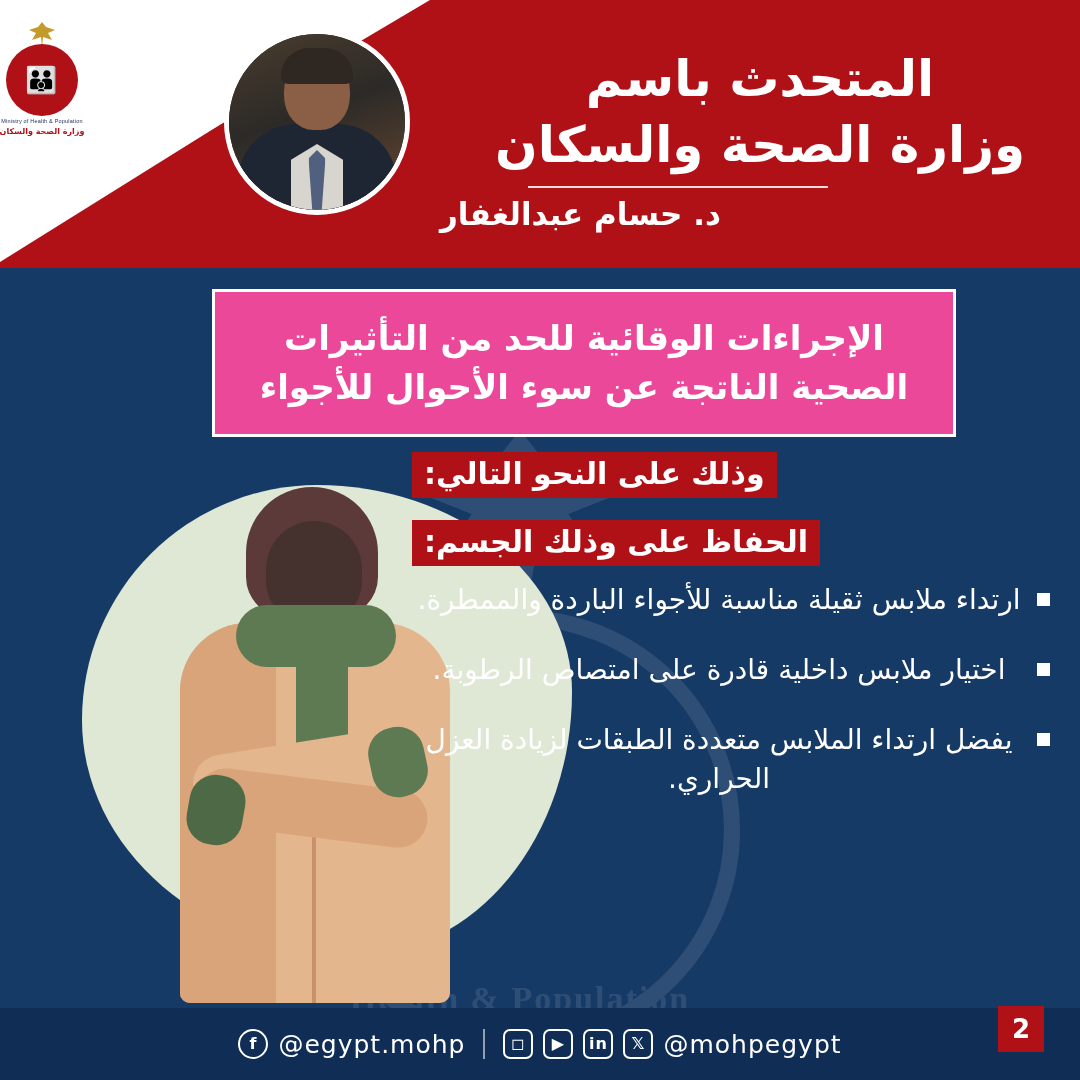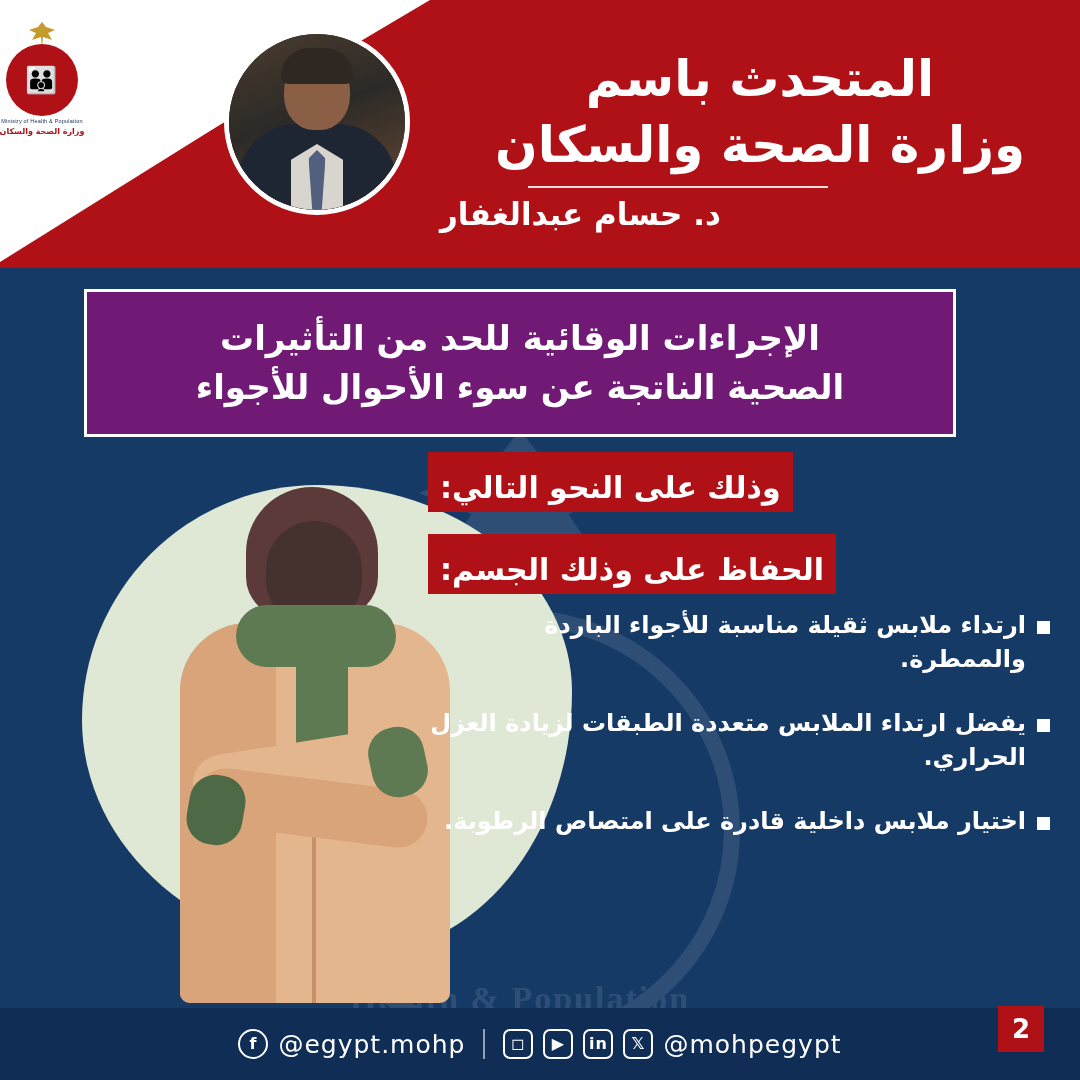--- a/index.html
+++ b/index.html
@@ -154,22 +154,22 @@
     position: absolute; left: 0; width: 520px; text-align: center;
     color: #ffffff; font-weight: bold; letter-spacing: 2px;
   }
   .wm-text.en { top: 560px; font-size: 34px; font-family: "Liberation Serif", serif; }
   .wm-text.ar { top: 640px; font-size: 40px; }
 
   
   .title-box {
     position: absolute;
     top: 289px; right: 124px;
-    width: 872px; height: 148px;
-    background: #701a75;
+    width: 744px; height: 148px;
+    background: #ec4899;
     border: 3px solid #ffffff;
     display: flex; align-items: center; justify-content: center;
     text-align: center;
   }
   .title-box span {
     color: #ffffff; font-weight: bold; font-size: 34px; line-height: 1.45;
     direction: rtl; padding: 0 14px;
   }
 
   
@@ -179,35 +179,34 @@
     width: 640px;
     direction: rtl;
     color: #ffffff;
   }
   .tag {
     display: inline-block;
     background: #b01117;
     color: #ffffff;
     font-weight: bold;
     font-size: 30px;
-    padding: 19px 12px 8px;
+    padding: 5px 12px 8px;
     line-height: 1.1;
-    margin-left: 16px;
   }
   .tag-row { text-align: left; }
   .tag-row.right { text-align: left; }
   .spacer-22 { height: 22px; }
 
   ul.bullets { list-style: none; margin-top: 14px; }
   ul.bullets li {
     position: relative;
-    font-size: 24px;
-    font-weight: bold;
+    font-size: 28px;
+    font-weight: normal;
     line-height: 1.42;
-    text-align: right;
+    text-align: center;
     margin-bottom: 30px;
     padding-right: 26px;
     direction: rtl;
   }
   ul.bullets li .sq {
     position: absolute;
     right: 2px; top: 13px;
     width: 13px; height: 13px;
     background: #ffffff;
   }
@@ -406,25 +405,25 @@
     <span class="tag">الحفاظ على وذلك الجسم:</span>
   </div>
 
   <ul class="bullets">
     <li>
       <span class="sq"></span>
       <span>ارتداء ملابس ثقيلة مناسبة للأجواء الباردة والممطرة.</span>
     </li>
     <li>
       <span class="sq"></span>
-      <span>يفضل ارتداء الملابس متعددة الطبقات لزيادة العزل الحراري.</span>
+      <span>اختيار ملابس داخلية قادرة على امتصاص الرطوبة.</span>
     </li>
     <li>
       <span class="sq"></span>
-      <span>اختيار ملابس داخلية قادرة على امتصاص الرطوبة.</span>
+      <span>يفضل ارتداء الملابس متعددة الطبقات لزيادة العزل الحراري.</span>
     </li>
   </ul>
 </div>
 
 <div class="footer">
   <div class="social">
     <span class="ic">f</span>
     <span>@egypt.mohp</span>
     <span class="divider"></span>
     <span class="ic sq">◻</span>

